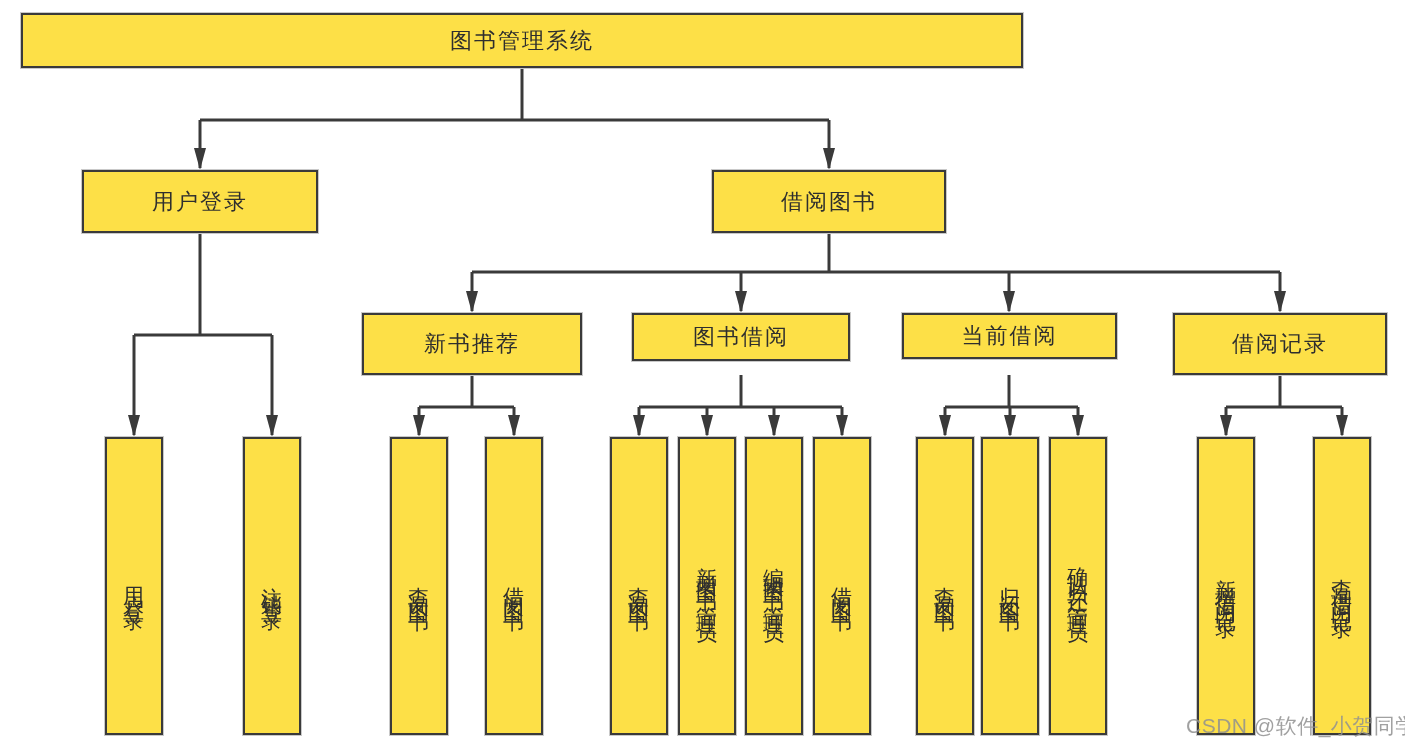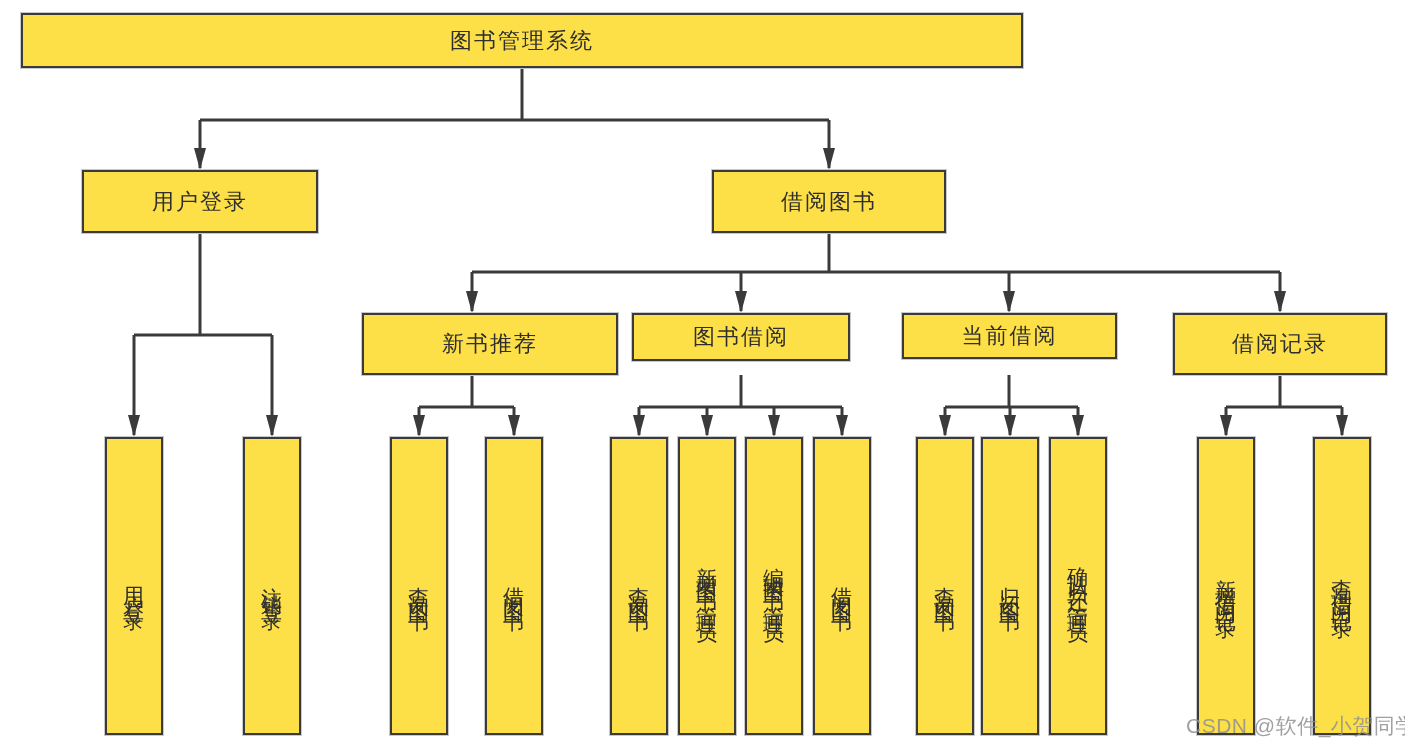--- a/index.html
+++ b/index.html
@@ -103,21 +103,21 @@
     <span class="hlabel">图书管理系统</span>
   </div>
 
   <div class="node" style="left:82px;top:170px;width:236px;height:63px">
     <span class="hlabel">用户登录</span>
   </div>
   <div class="node" style="left:712px;top:170px;width:234px;height:63px">
     <span class="hlabel">借阅图书</span>
   </div>
 
-  <div class="node" style="left:362px;top:313px;width:256px;height:62px">
+  <div class="node" style="left:362px;top:313px;width:220px;height:62px">
     <span class="hlabel">新书推荐</span>
   </div>
   <div class="node" style="left:632px;top:313px;width:218px;height:48px">
     <span class="hlabel">图书借阅</span>
   </div>
   <div class="node" style="left:902px;top:313px;width:215px;height:46px">
     <span class="hlabel">当前借阅</span>
   </div>
   <div class="node" style="left:1173px;top:313px;width:214px;height:62px">
     <span class="hlabel">借阅记录</span>

